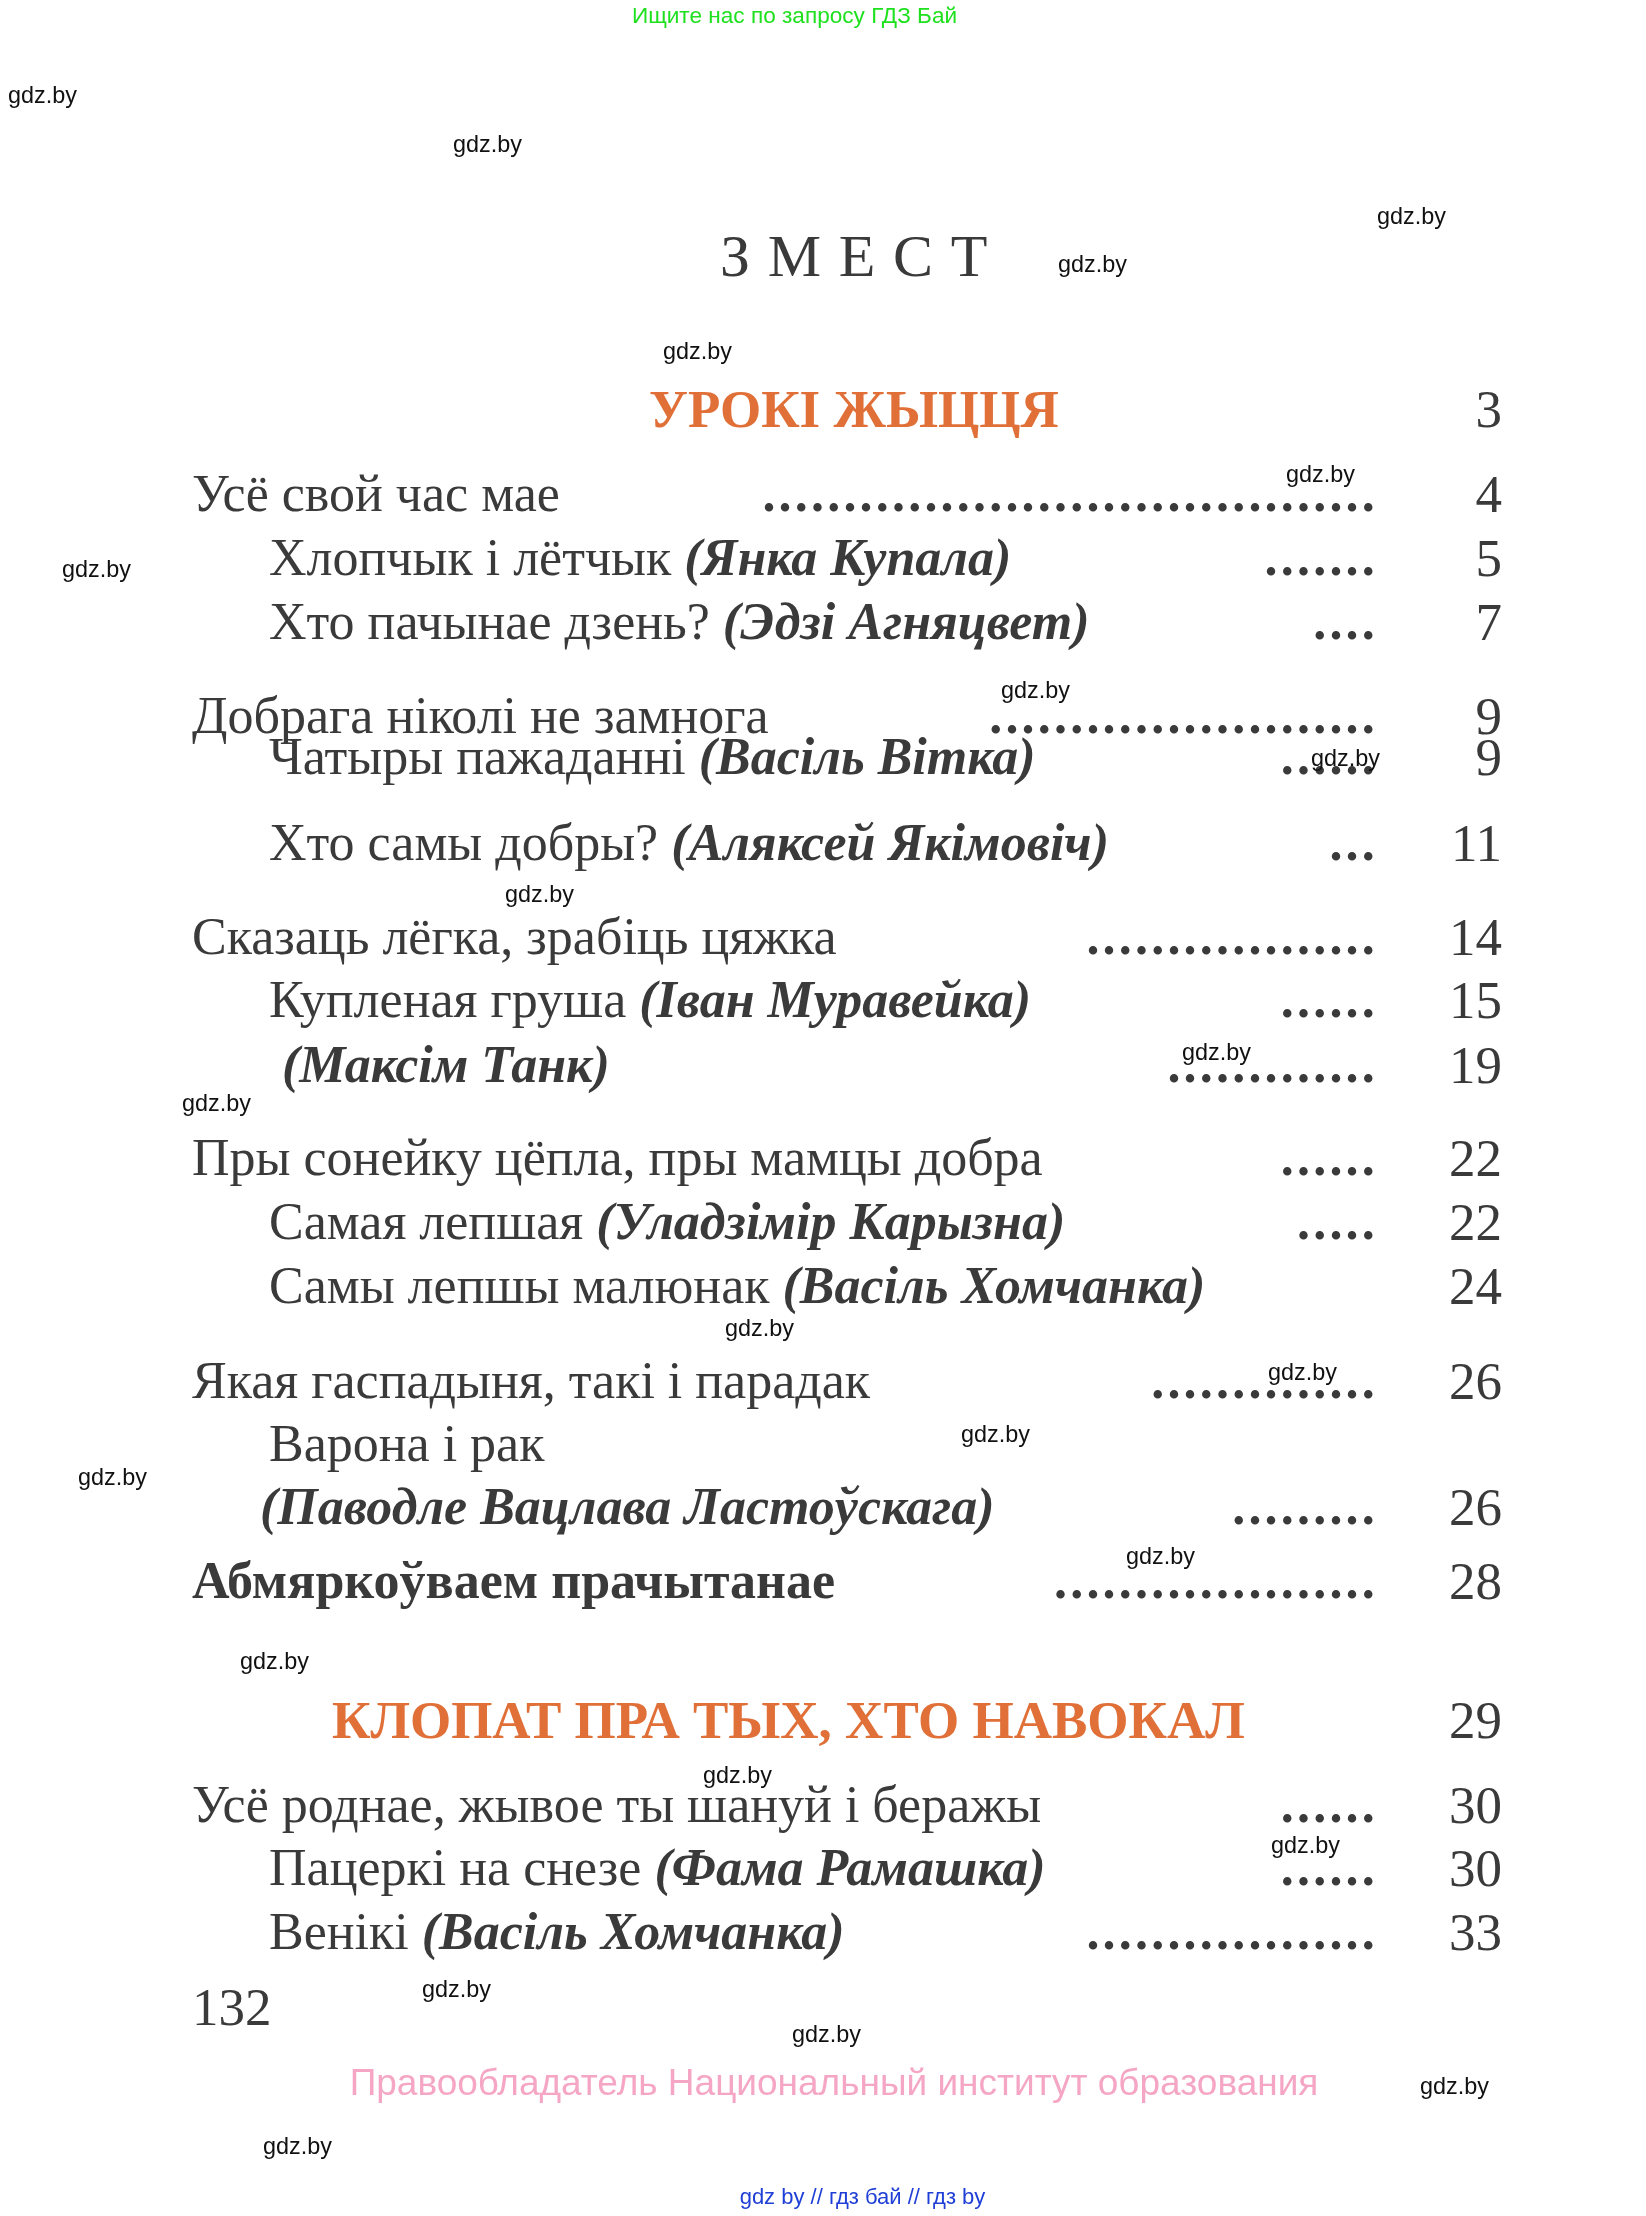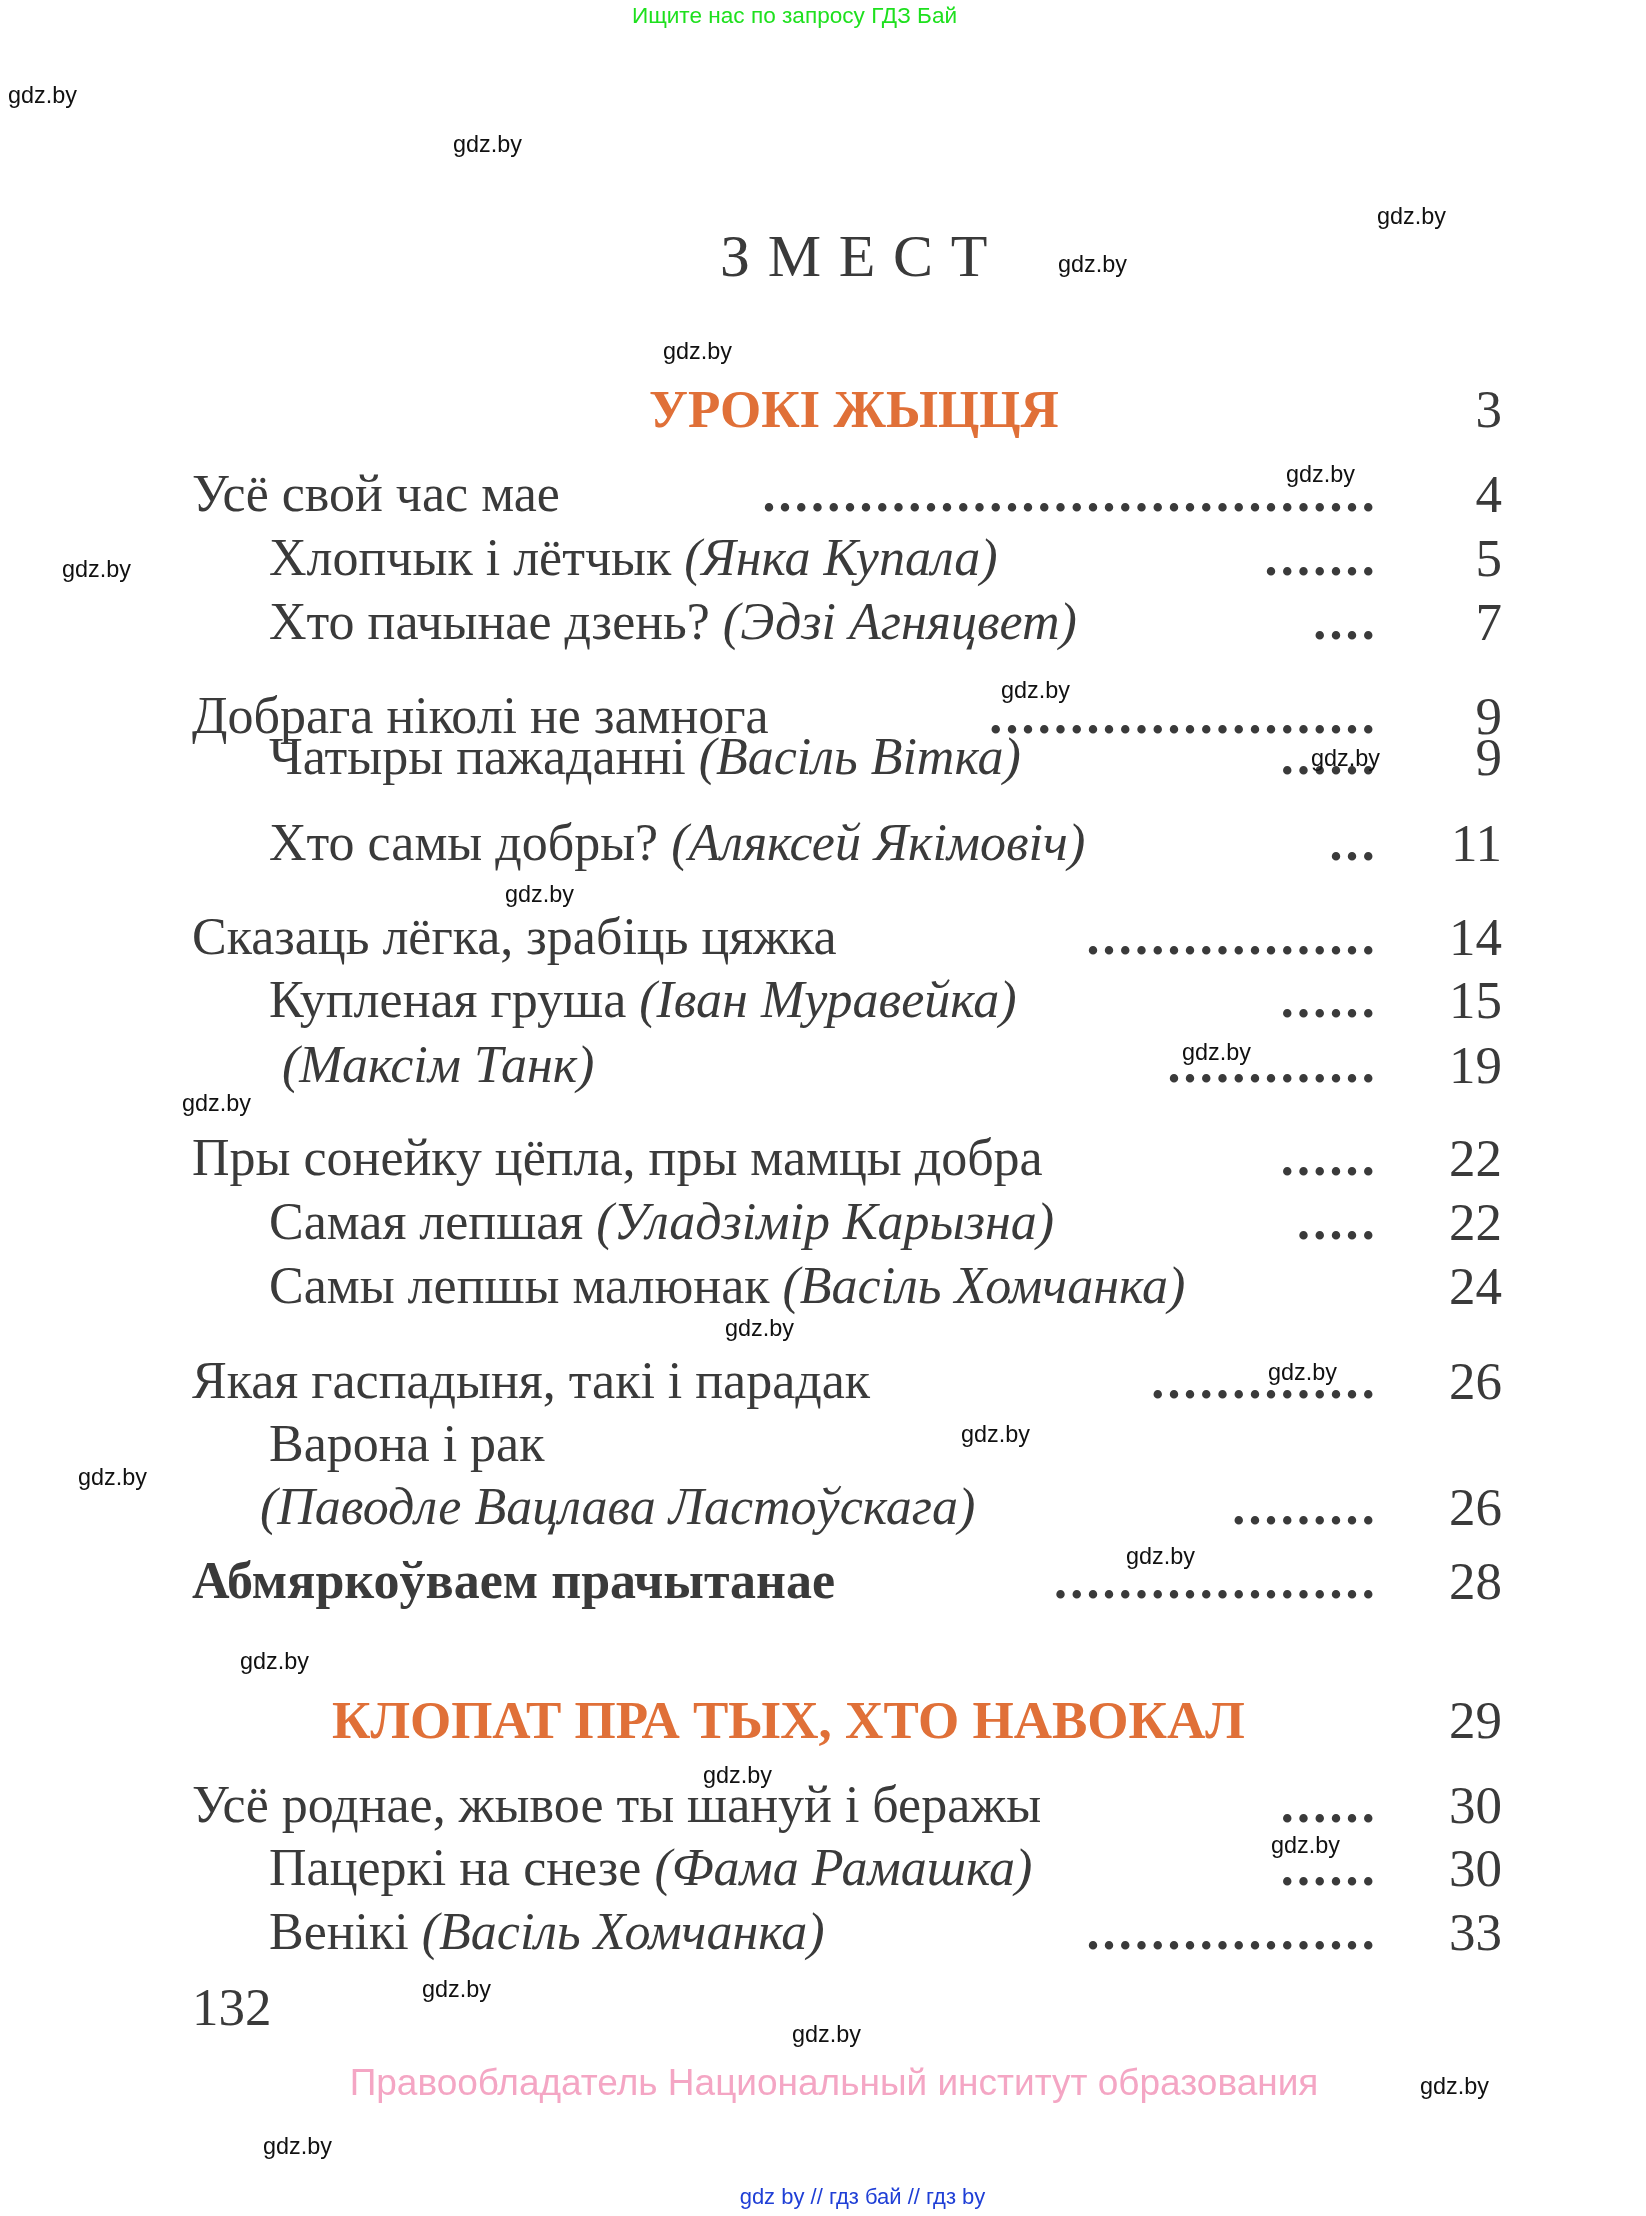--- a/index.html
+++ b/index.html
@@ -74,20 +74,21 @@
       overflow: hidden;
       white-space: nowrap;
     }
     .entry-line.lvl0 { left: 192px; }
     .entry-line.lvl1 { left: 269px; }
     .entry-line .title { flex: 0 0 auto; }
     .entry-line .author {
       flex: 0 0 auto;
       font-style: italic;
       margin-left: 13px;
+      font-weight: bold;
     }
     .entry-line .leader {
       flex: 1 1 auto;
       overflow: hidden;
       margin-left: 13px;
       letter-spacing: 3.2px;
       font-weight: bold;
       text-align: right;
       direction: rtl;
     }

